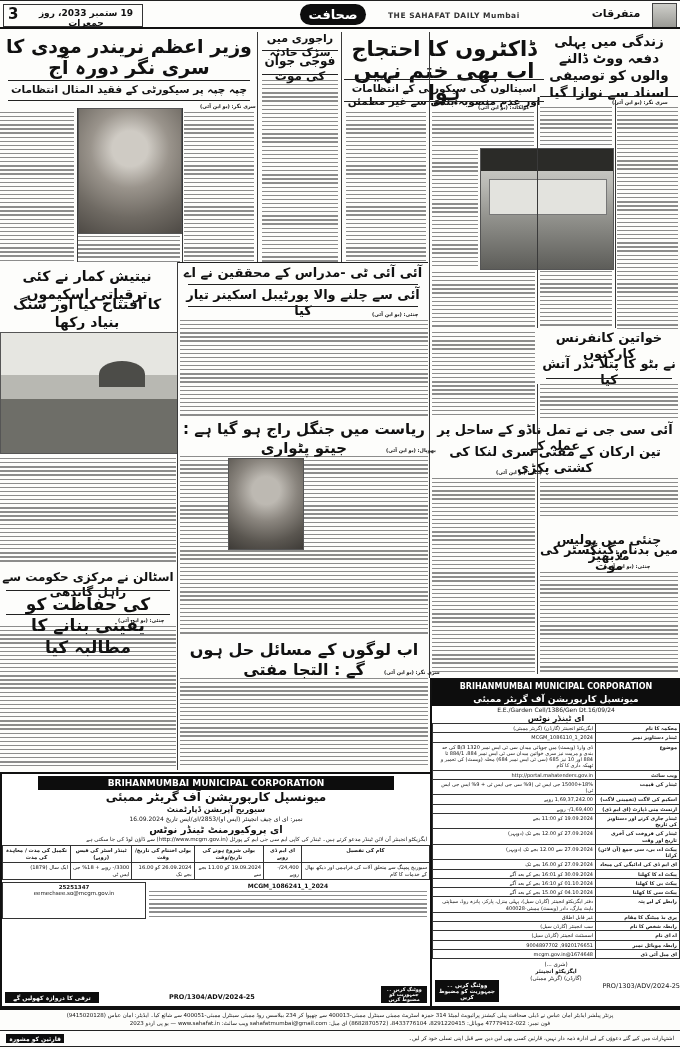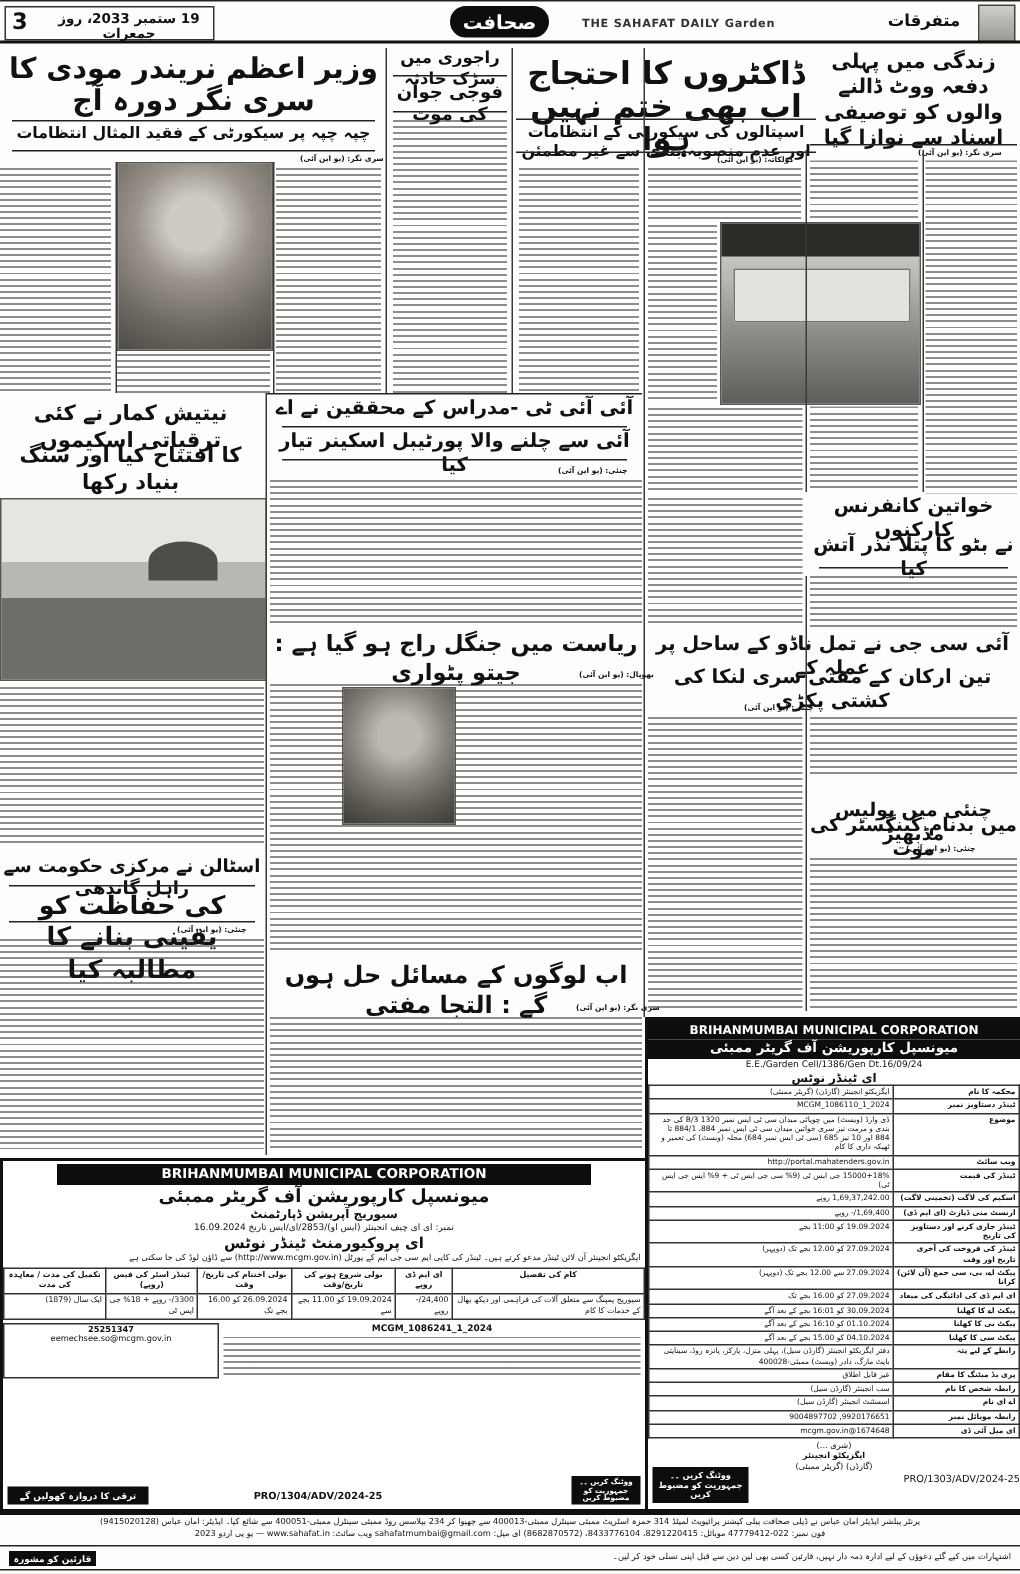--- a/index.html
+++ b/index.html
@@ -27,21 +27,21 @@
 
 <div class="page">
 
   <div class="abs" style="left:0;top:0;width:680px;height:27px;border-top:1px solid #222;">
     <div class="abs" style="left:3px;top:3px;width:138px;height:21px;border:1px solid #333;"></div>
     <div class="abs" style="left:8px;top:4px;font-size:15px;font-weight:700;">3</div>
     <div class="abs rtl" style="left:34px;top:7px;width:104px;font-size:9px;font-weight:700;text-align:center;">19 ستمبر 2033، روز جمعرات</div>
     <div class="abs" style="left:300px;top:3px;width:66px;height:21px;background:#0d0d0d;border-radius:11px;color:#fff;text-align:center;">
       <span class="rtl" style="font-size:13px;font-weight:700;line-height:21px;">صحافت</span>
     </div>
-    <div class="abs" style="left:388px;top:10px;font-size:7.5px;color:#333;letter-spacing:.5px;font-weight:700;">THE SAHAFAT DAILY Garden</div>
+    <div class="abs" style="left:388px;top:10px;font-size:7.5px;color:#333;letter-spacing:.5px;font-weight:700;">THE SAHAFAT DAILY Mumbai</div>
     <div class="abs rtl" style="left:588px;top:6px;width:56px;font-size:11px;font-weight:700;text-align:center;">متفرقات</div>
     <div class="abs" style="left:652px;top:2px;width:23px;height:23px;border:1px solid #444;background:linear-gradient(180deg,#cfcfca,#9a9a95);"></div>
   </div>
   <div class="abs hrule2" style="left:0;top:27px;width:680px;"></div>
 
   <div class="abs rtl hl" style="left:540px;top:33px;width:138px;font-size:13.5px;">زندگی میں پہلی دفعہ ووٹ ڈالنے والوں کو توصیفی اسناد سے نوازا گیا</div>
   <div class="abs hrule" style="left:540px;top:96px;width:138px;"></div>
   <span class="dateline" style="left:612px;top:100px;">سری نگر: (یو این آئی)</span>
   <div class="abs greek" style="left:617px;top:107px;width:61px;height:222px;"></div>
   <div class="abs greek" style="left:540px;top:107px;width:72px;height:40px;"></div>

